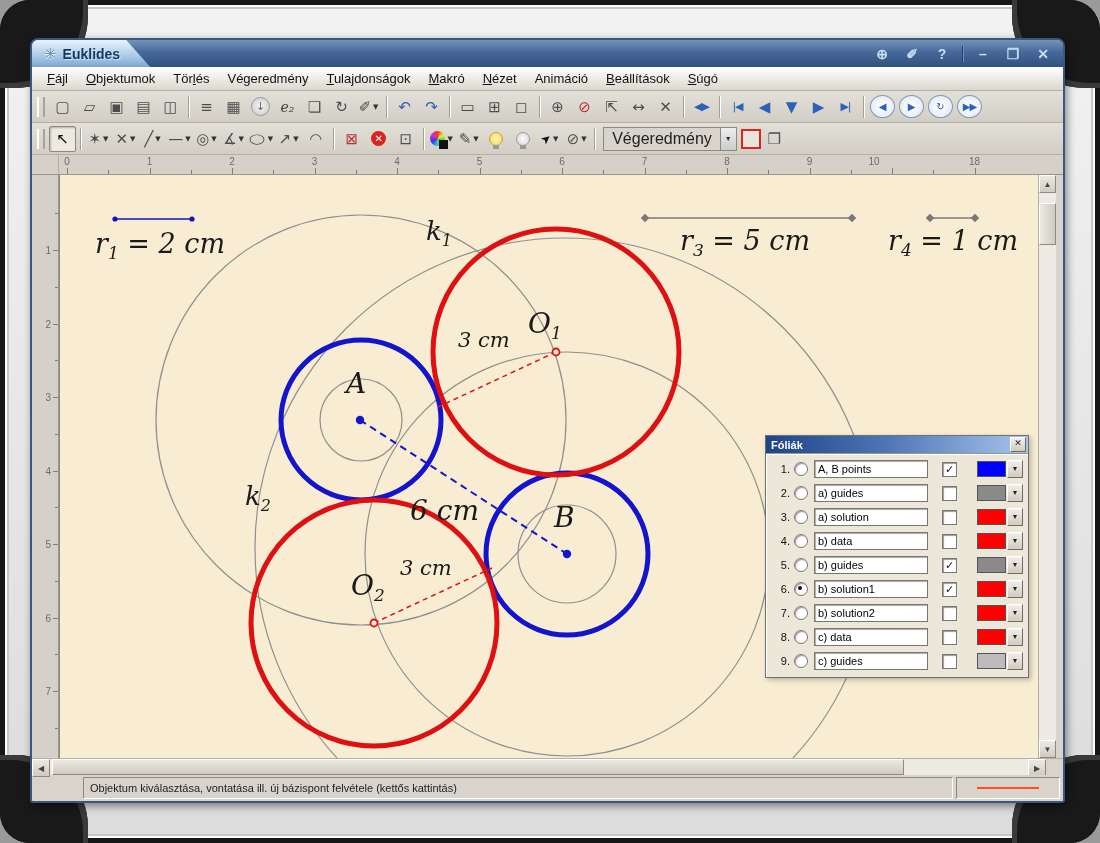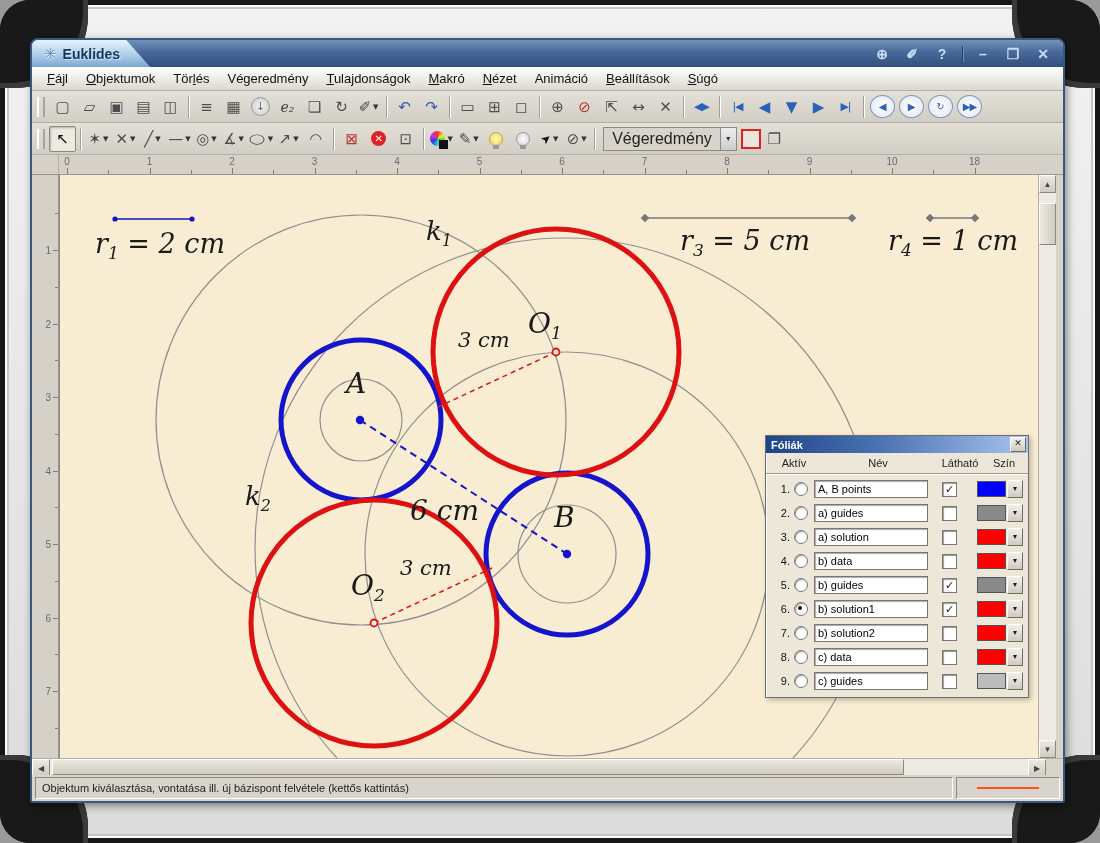--- a/index.html
+++ b/index.html
@@ -78,21 +78,21 @@
           border-color:#fff #8e897d #8e897d #fff;font-size:8px;color:#444;display:flex;align-items:center;justify-content:center;}
   .vthumb{height:40px;margin-top:10px;background:linear-gradient(90deg,#ece9e1,#cfcbc2);border:1px solid;
           border-color:#fff #8e897d #8e897d #fff;}
   .hscroll{height:16px;flex:0 0 16px;background:#eceae3;display:flex;border-top:1px solid #b3afa5;}
   .hthumb{width:850px;margin-left:2px;background:linear-gradient(#ece9e1,#cfcbc2);border:1px solid;
           border-color:#fff #8e897d #8e897d #fff;}
   .hsb-btn{width:16px;flex:0 0 16px;height:100%;background:linear-gradient(#ece9e1,#cfcbc2);border:1px solid;
           border-color:#fff #8e897d #8e897d #fff;font-size:8px;color:#444;display:flex;align-items:center;justify-content:center;}
   .sb-corner{width:17px;flex:0 0 17px;background:#d8d4cb;}
   
-  .statusbar{height:22px;flex:0 0 22px;background:#d8d4cb;display:flex;align-items:stretch;padding:2px 3px;gap:3px;}
+  .statusbar{height:22px;flex:0 0 22px;background:#d8d4cb;display:flex;align-items:stretch;padding:2px 3px;gap:3px;margin-left:48px;}
   .status-cell{border:1px solid;border-color:#8e897d #fff #fff #8e897d;display:flex;align-items:center;padding:0 6px;}
   .status-msg{flex:1 1 auto;font-size:11px;color:#222;}
   .status-color{width:90px;flex:0 0 90px;justify-content:center;}
   .status-color .cline{width:62px;height:2px;background:#ff5020;}
   
   .palette{position:absolute;left:705px;top:260px;width:262px;background:#ece7d8;border:1px solid #6f6f6f;
            box-shadow:1px 1px 0 #fff inset, 2px 2px 5px rgba(0,0,0,.25);font-size:11px;}
   .pal-title{height:17px;background:linear-gradient(90deg,#1e4488,#4d74b4 45%,#a7c4ec);display:flex;align-items:center;
              padding:0 2px 0 5px;}
   .pal-title-text{color:#fff;font-weight:bold;font-size:11px;flex:1;}
@@ -376,21 +376,21 @@
           <div class="tick-h" style="left: 461.75px; height: 4px;"></div>
           <span class="ruler-num" style="left: 585.5px;">7</span>
           <div class="tick-h" style="left: 585.5px; height: 6px;"></div>
           <div class="tick-h" style="left: 544.25px; height: 4px;"></div>
           <span class="ruler-num" style="left: 668px;">8</span>
           <div class="tick-h" style="left: 668px; height: 6px;"></div>
           <div class="tick-h" style="left: 626.75px; height: 4px;"></div>
           <span class="ruler-num" style="left: 750.5px;">9</span>
           <div class="tick-h" style="left: 750.5px; height: 6px;"></div>
           <div class="tick-h" style="left: 709.25px; height: 4px;"></div>
-          <span class="ruler-num" style="left: 833px;">10</span>
+          <span class="ruler-num" style="left: 815px;">10</span>
           <div class="tick-h" style="left: 833px; height: 6px;"></div>
           <div class="tick-h" style="left: 791.75px; height: 4px;"></div>
           <span class="ruler-num" style="left: 915.5px;">18</span>
           <div class="tick-h" style="left: 915.5px; height: 6px;"></div>
           <div class="tick-h" style="left: 874.25px; height: 4px;"></div>
         </div>
     </div>
 
     <div class="content">
       <div class="ruler-v" id="ruler-v">
@@ -456,26 +456,20 @@
             <text x="398" y="172" font-size="21" fill="#1a1a1a" font-family="&quot;DejaVu Serif&quot;,&quot;Liberation Serif&quot;,serif" font-style="italic"><tspan>3 cm</tspan></text>
             <text x="340" y="400" font-size="21" fill="#1a1a1a" font-family="&quot;DejaVu Serif&quot;,&quot;Liberation Serif&quot;,serif" font-style="italic"><tspan>3 cm</tspan></text>
             <text x="350" y="345" font-size="28" fill="#1a1a1a" font-family="&quot;DejaVu Serif&quot;,&quot;Liberation Serif&quot;,serif" font-style="italic"><tspan>6 cm</tspan></text>
           </svg>
 
         <div class="palette">
           <div class="pal-title">
             <span class="pal-title-text">Fóliák</span>
             <span class="pal-close">✕</span>
           </div>
-          <div class="pal-head">
-            <span>Aktív</span>
-            <span>Név</span>
-            <span>Látható</span>
-            <span>Szín</span>
-          </div>
           <div class="pal-rows" id="pal-rows">
               <div class="prow">
                 <span class="pnum">1.</span>
                 <span class="pradio"></span>
                 <input class="pinput" type="text" value="A, B points" style="">
                 <span class="pcheck">✓</span>
                 <span class="pswatch" style="background: rgb(0, 0, 255);"></span>
                 <span class="pdrop">▼</span>
               </div>
               <div class="prow">

